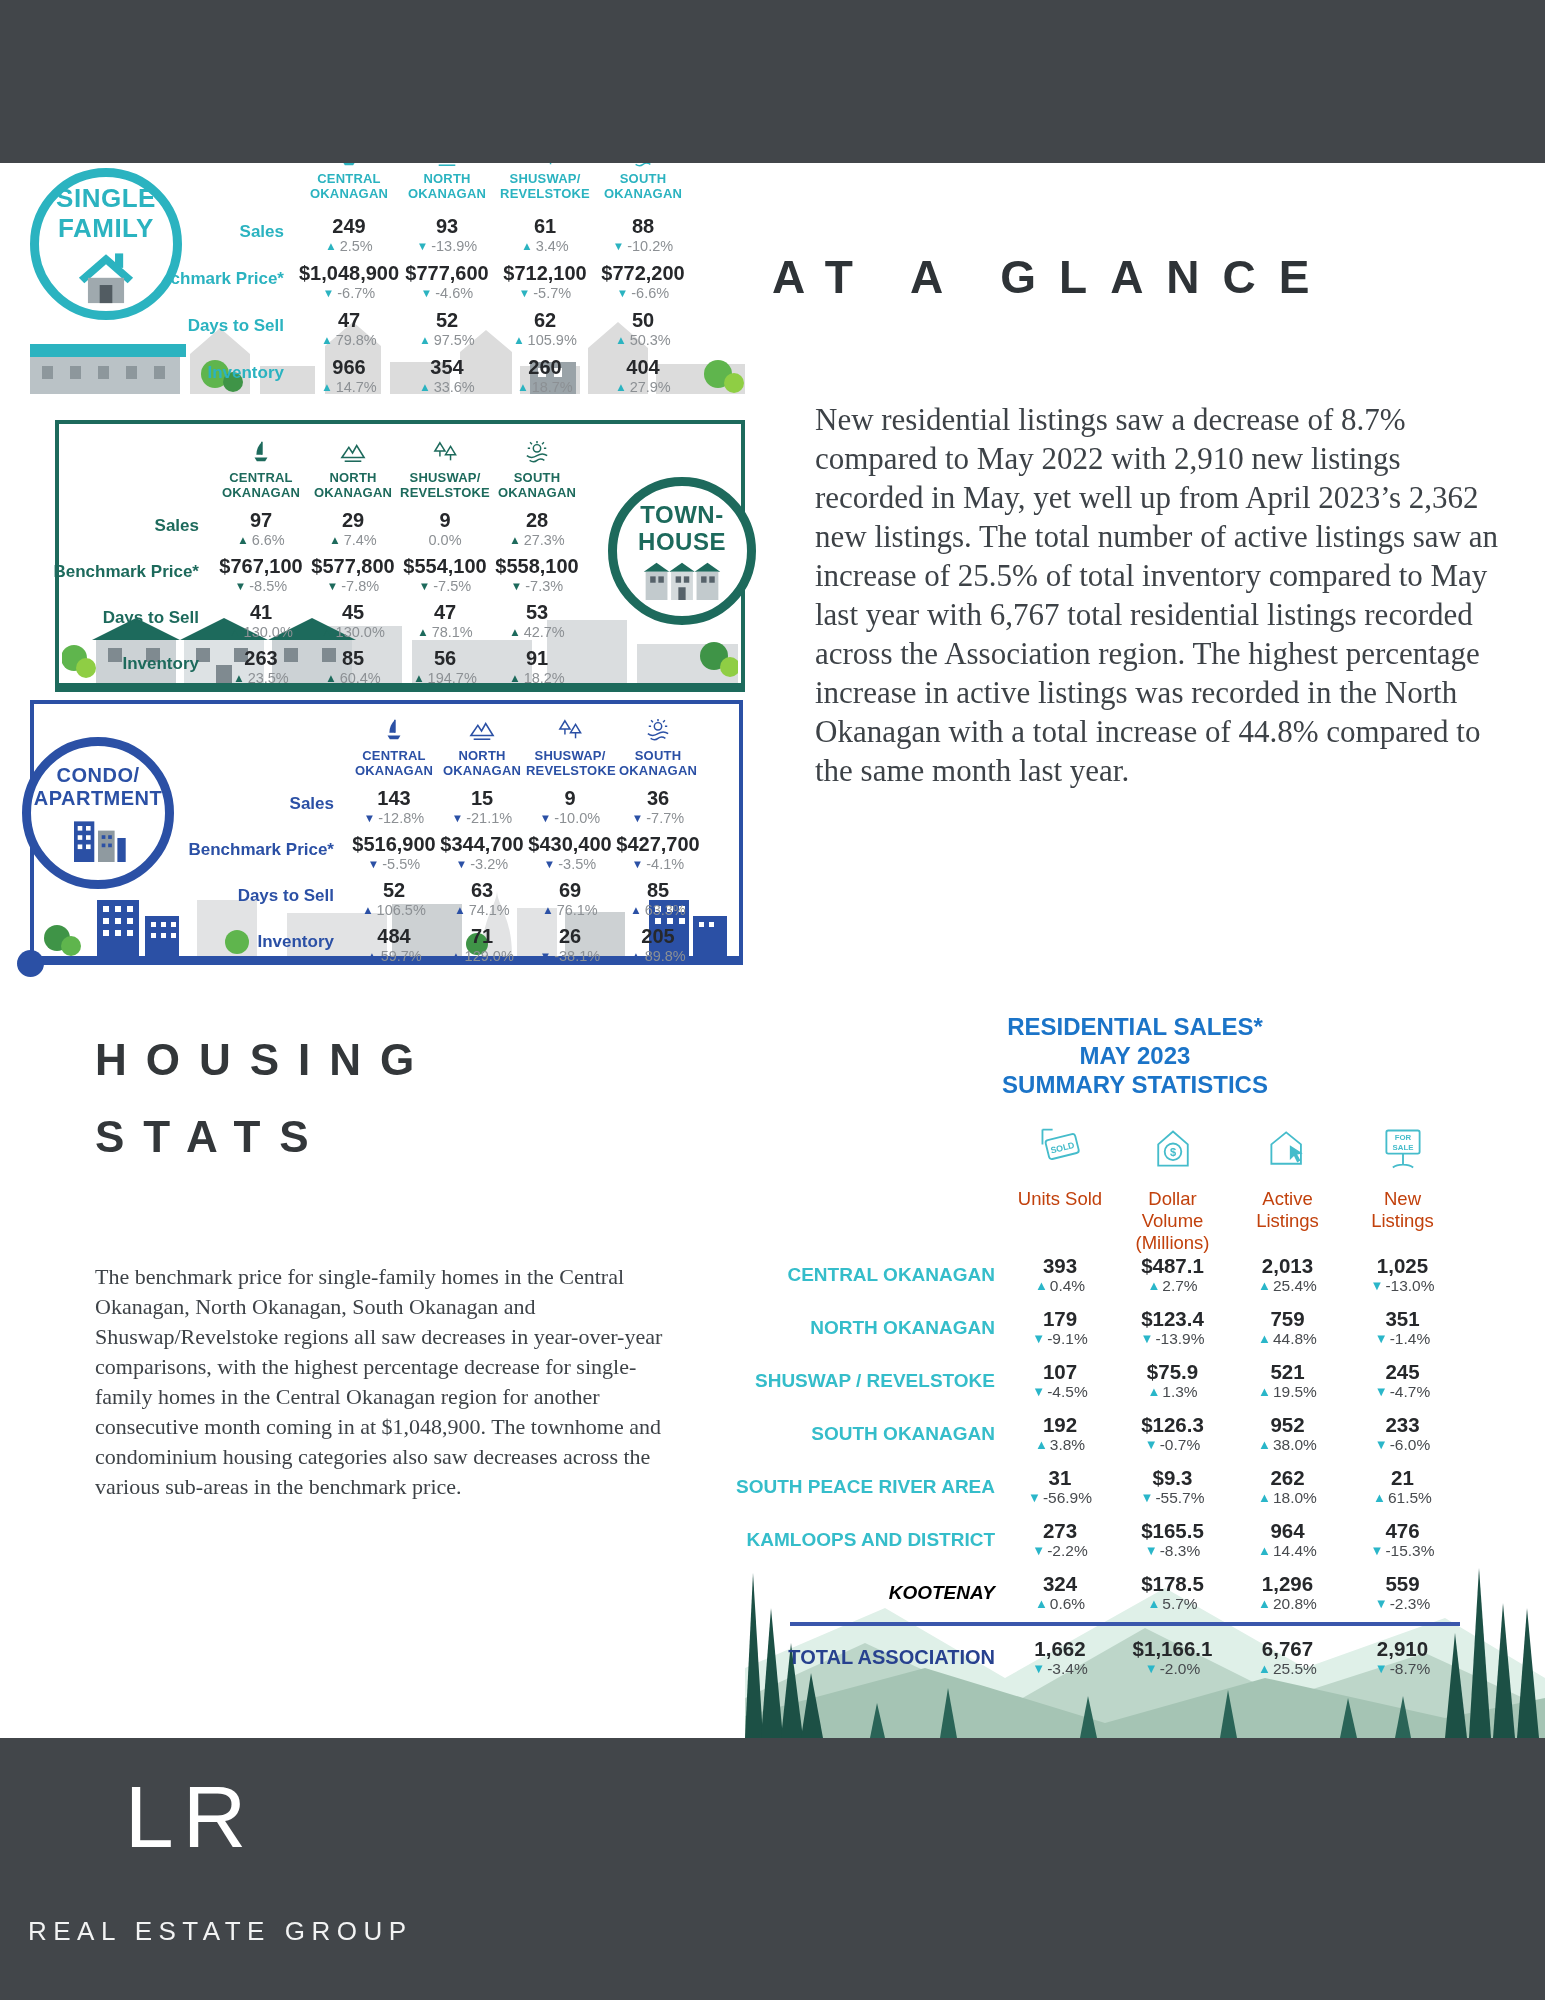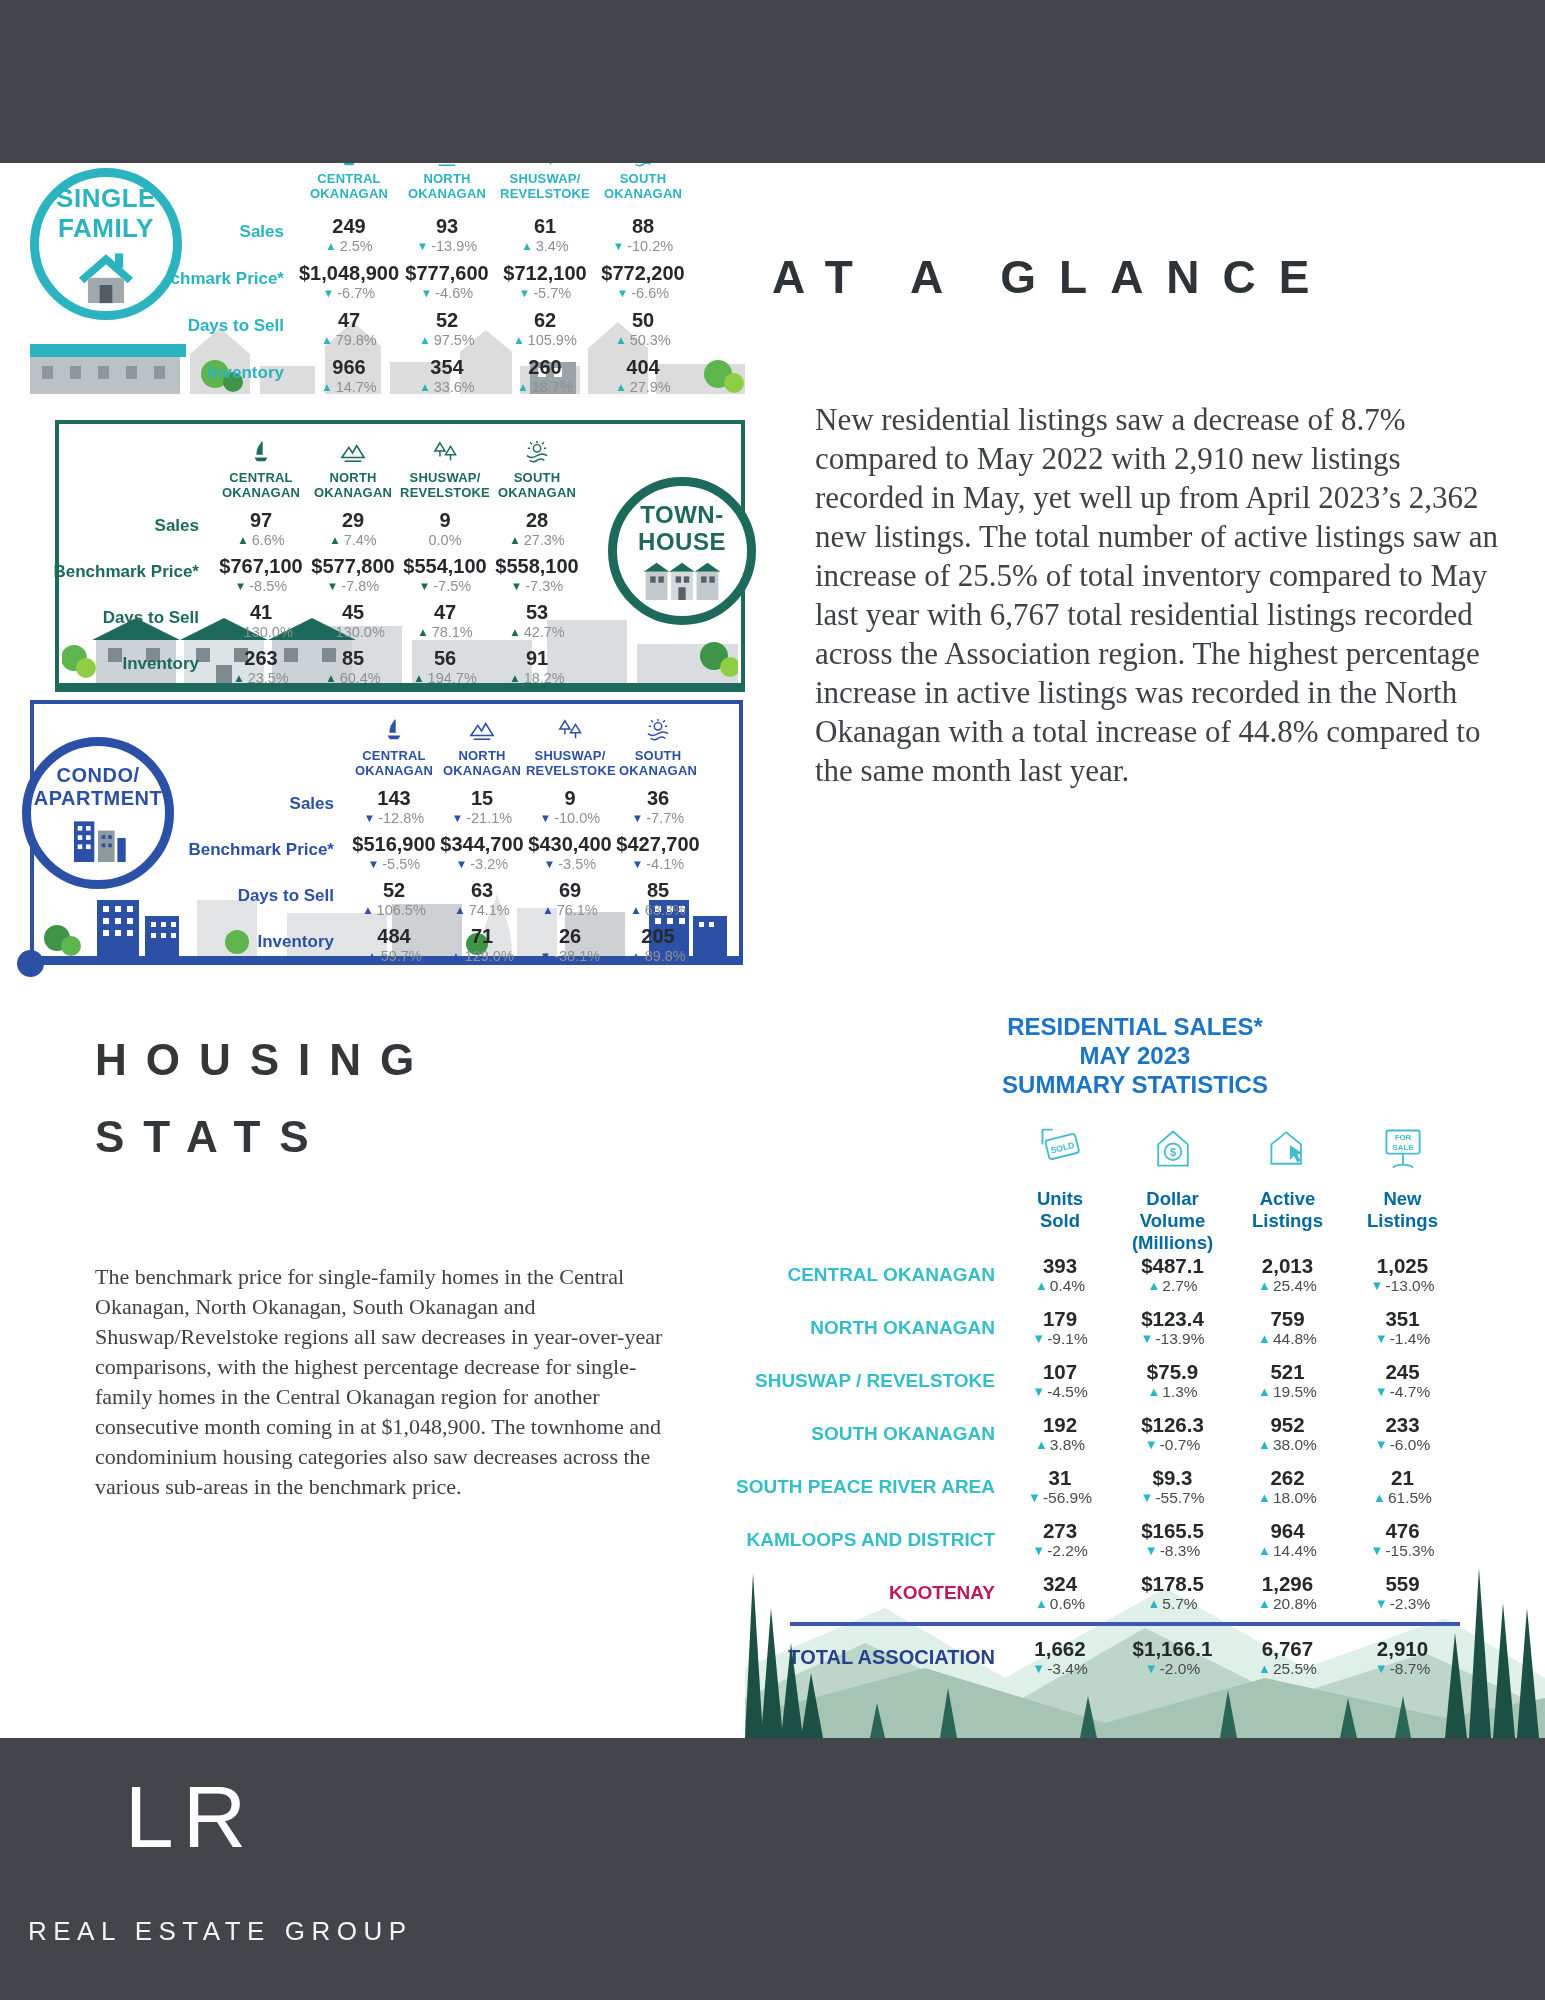--- a/index.html
+++ b/index.html
@@ -65,21 +65,21 @@
   #co-city{left:37px;top:888px;z-index:2;}
 
   
   .sum-title{position:absolute;left:940px;top:1012px;width:390px;text-align:center;color:#1b74c8;
              font-weight:bold;font-size:24px;line-height:29px;z-index:3;}
   .sum-grid{position:absolute;left:790px;display:grid;grid-template-columns:215px 110px 115px 115px 115px;z-index:3;}
   #summary-head{top:1118px;}
   #summary-rows{top:1248px;}
   .sum-icon-cell{height:62px;display:flex;align-items:center;justify-content:center;color:#45bccb;}
   .sum-icon-cell svg{width:48px;height:48px;}
-  .sum-col-head{color:#0369a1;font-weight:bold;font-size:18.5px;text-align:center;line-height:1.2;padding-top:8px;}
+  .sum-col-head{color:#c2410c;font-weight:normal;font-size:18.5px;text-align:center;line-height:1.2;padding-top:8px;}
   .sum-col-head span{display:inline-block;max-width:88px;}
   .sum-label{display:flex;align-items:center;justify-content:flex-end;padding-right:10px;
              font-weight:bold;font-size:19px;height:53px;white-space:nowrap;}
   .sum-label.total{font-size:20px;}
   .sum-cell{height:53px;display:flex;flex-direction:column;align-items:center;justify-content:center;line-height:1.05;}
   .sum-cell .val{font-size:20.5px;}
   .sum-cell .pct{font-size:15.5px;color:#474a4e;gap:2px;margin-top:1px;}
   .sum-cell .arr{font-size:13px;}
   .sum-divider{grid-column:1/-1;height:4px;margin:3px 0 5px;background:#3a57ac;}
 
@@ -932,21 +932,21 @@
           <span>14.4%</span>
         </div>
       </div>
       <div class="sum-cell">
         <div class="val">476</div>
         <div class="pct">
           <span class="arr" style="color: rgb(42, 182, 201);">▼</span>
           <span>-15.3%</span>
         </div>
       </div>
-      <div class="sum-label" style="color: #be185d;">KOOTENAY</div>
+      <div class="sum-label" style="color: #000000; font-style: italic;">KOOTENAY</div>
       <div class="sum-cell">
         <div class="val">324</div>
         <div class="pct">
           <span class="arr" style="color: rgb(42, 182, 201);">▲</span>
           <span>0.6%</span>
         </div>
       </div>
       <div class="sum-cell">
         <div class="val">$178.5</div>
         <div class="pct">

